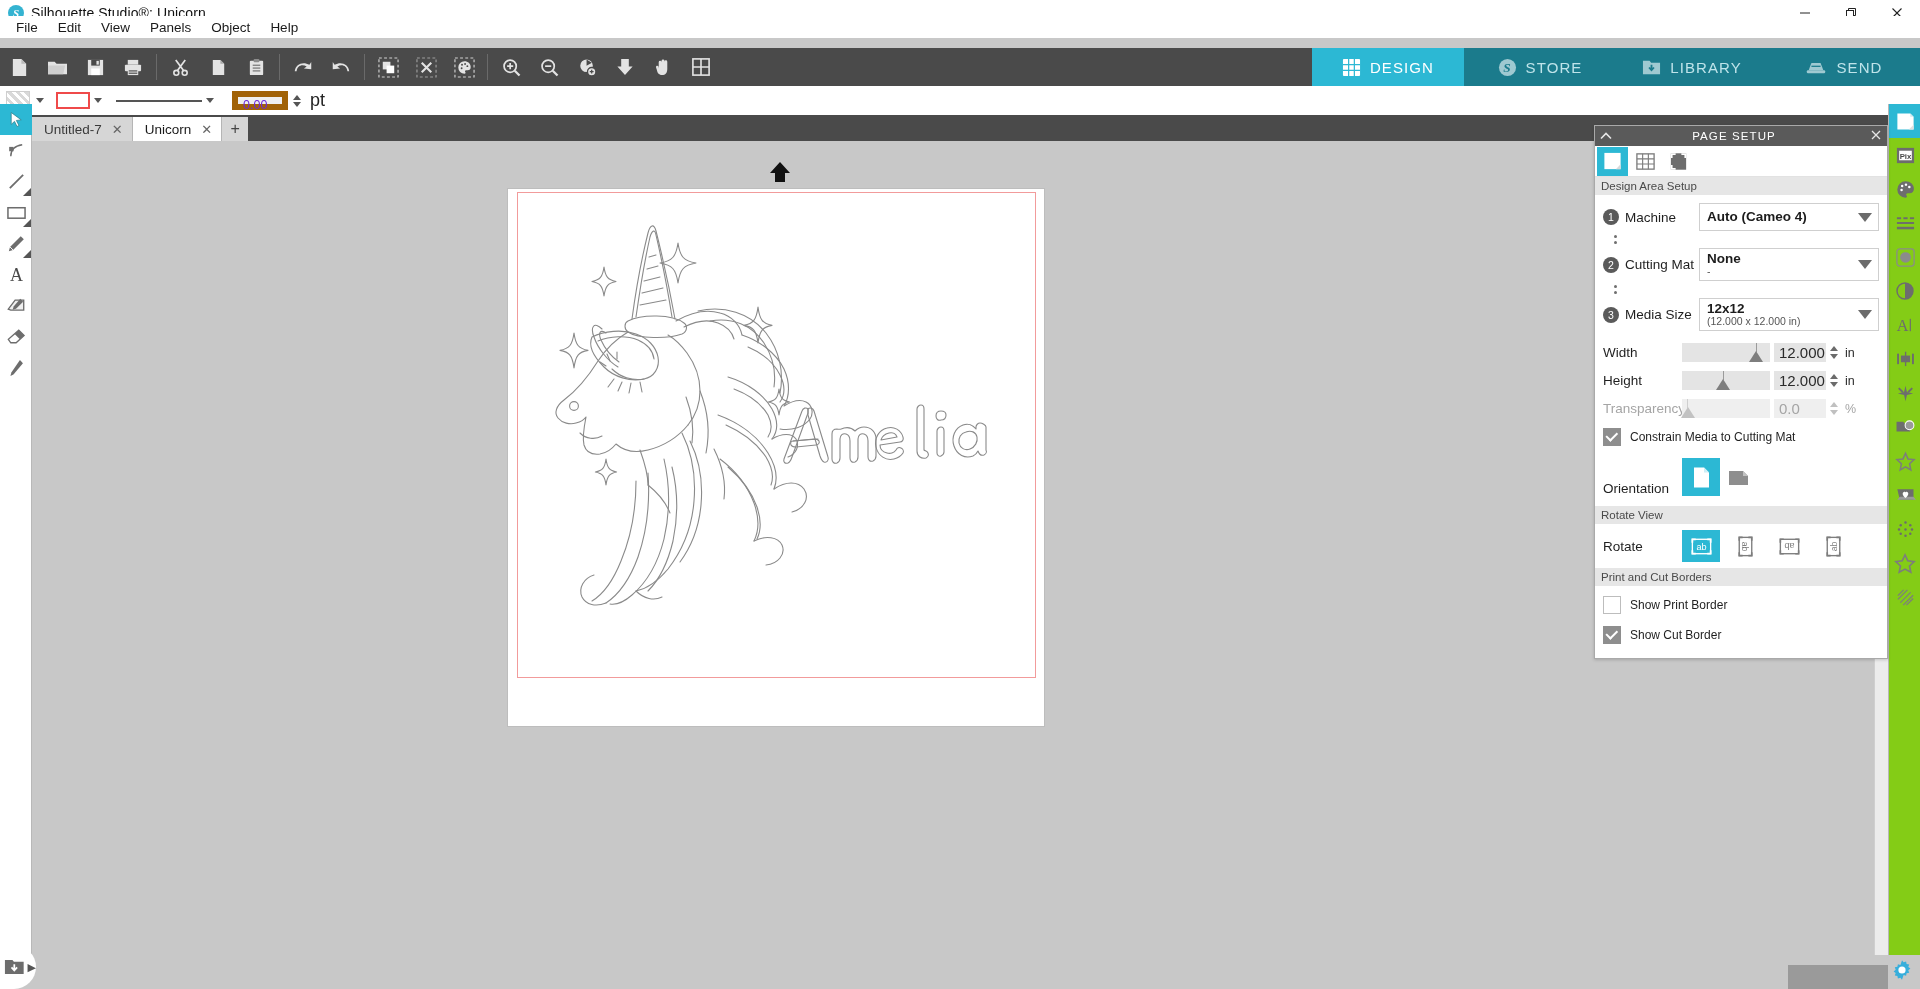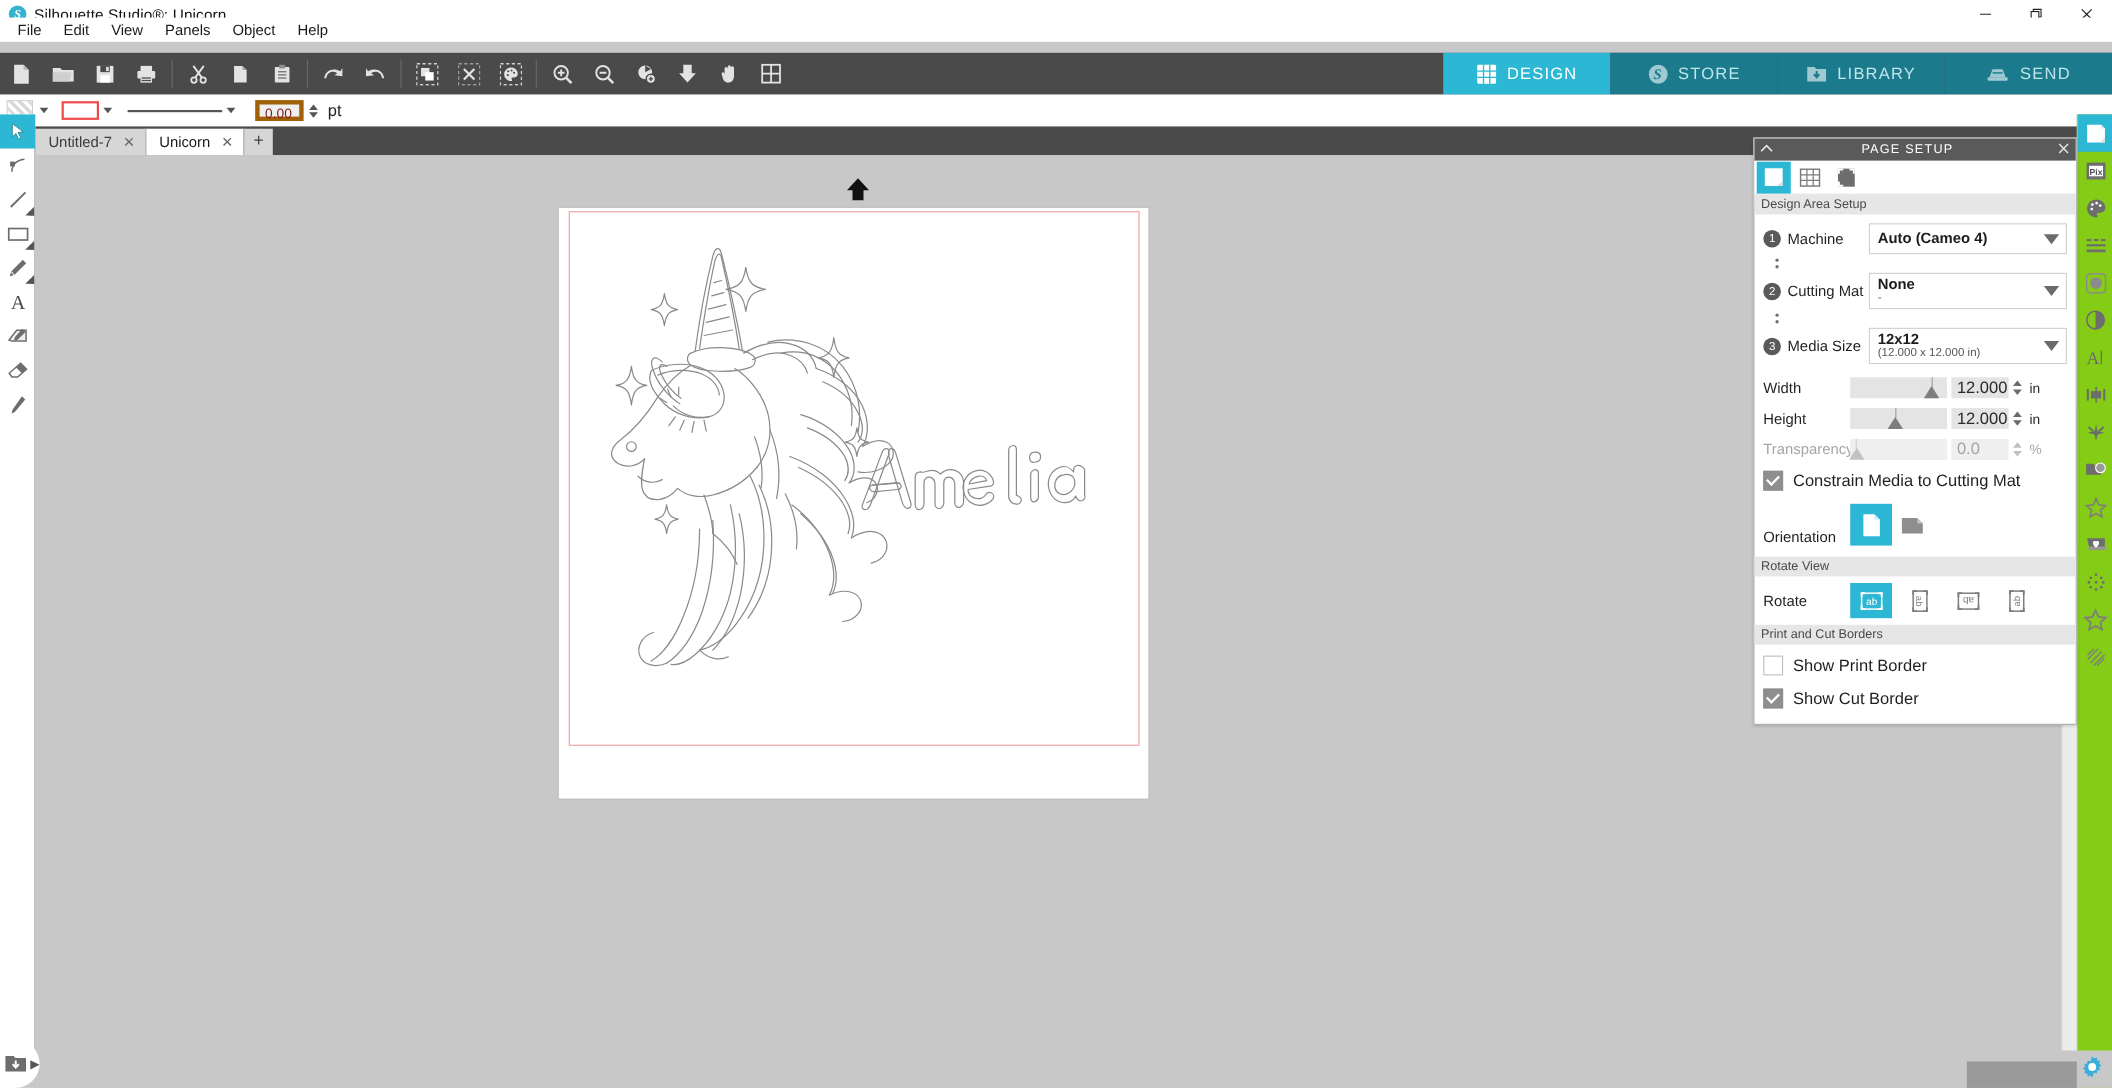--- a/index.html
+++ b/index.html
@@ -77,29 +77,29 @@
     background:
       repeating-linear-gradient(45deg,#d9d9d9 0 3px,#ffffff 3px 6px);
     border:1px solid #cfcfcf;
   }
   .caret { width:16px; height:18px; display:flex; align-items:center; justify-content:center; }
   .caret::after{ content:""; border-left:4px solid transparent; border-right:4px solid transparent; border-top:5px solid #555; }
   .line-swatch { width:34px; height:17px; border:2px solid #ef4a4a; background:#fff; margin-left:8px;}
   .stroke-preview { width:86px; height:18px; margin-left:10px; display:flex; align-items:center;}
   .stroke-preview i{ display:block; width:100%; height:2px; background:#555;}
   .num-field {
-    width:44px; height:19px; background:#efefef; border:4px solid #a16207;
-    margin-left:14px; font-size:12.5px; color:#7f1d1d; line-height:17px; padding-left:5px;
+    width:56px; height:19px; background:#efefef; border:6px solid #a16207;
+    margin-left:14px; font-size:12.5px; color:#6d28d9; line-height:17px; padding-left:5px;
   }
   .spin { width:11px; height:19px; margin-left:3px; display:flex; flex-direction:column;
           justify-content:center; align-items:center; gap:2px;}
   .spin i{ display:block; width:0;height:0; }
   .spin .up{ border-left:4px solid transparent;border-right:4px solid transparent;border-bottom:5px solid #555;}
   .spin .dn{ border-left:4px solid transparent;border-right:4px solid transparent;border-top:5px solid #555;}
-  .unit { font-size:15px; margin-left:8px; color:#222; }
+  .unit { font-size:18px; margin-left:8px; color:#222; }
 
   
   .tabstrip {
     position:absolute; left:32px; top:115px; width:1888px; height:26px;
     background:#4a4a4a; display:flex; align-items:flex-end;
   }
   .doc-tab {
     height:24px; min-width:84px; display:flex; align-items:center; gap:10px;
     padding:0 9px 0 12px; background:#d6d6d6; color:#3a3a3a; font-size:13.5px;
     border-right:1px solid #b5b5b5; cursor:default;
@@ -218,21 +218,21 @@
   .vspin .d{ width:0;height:0;border-left:4px solid transparent;border-right:4px solid transparent;border-top:5px solid #6b6b6b;}
   .vspin.dim .u{border-bottom-color:#c0c0c0;} .vspin.dim .d{border-top-color:#c0c0c0;}
   .vunit{ font-size:12.5px; margin-left:6px; color:#2a2a2a;}
   .vunit.dim{ color:#a5a5a5;}
   .checkrow { display:flex; align-items:center; gap:9px; margin:10px 0 12px 0;}
   .chk { width:18px;height:18px; border:1px solid #bdbdbd; background:#fff; flex:none;
          display:flex;align-items:center;justify-content:center;}
   .chk.on { background:#8e8e8e; border-color:#8e8e8e;}
   .chk.on::after{ content:""; display:block; width:9px;height:5px; border-left:2px solid #fff;
                   border-bottom:2px solid #fff; transform:rotate(-45deg) translate(1px,-2px);}
-  .checkrow .ctext2{ font-size:15px; color:#1f1f1f;}
+  .checkrow .ctext2{ font-size:12px; color:#1f1f1f;}
   .orientrow{ display:flex; align-items:flex-end; margin:2px 0 10px 0;}
   .obtn{ width:38px;height:38px; display:flex;align-items:center;justify-content:center; cursor:default;}
   .obtn.active{ background:#2cb8d4;}
   .rotaterow{ display:flex; align-items:center; padding:6px 0 6px 0;}
   .rbtn{ width:38px;height:32px; display:flex;align-items:center;justify-content:center; margin-right:6px; cursor:default;}
   .rbtn.active{ background:#2cb8d4;}
 
   
   .bottombar {
     position:absolute; left:0; bottom:0; width:1920px; height:34px; background:#c8c8c8;

